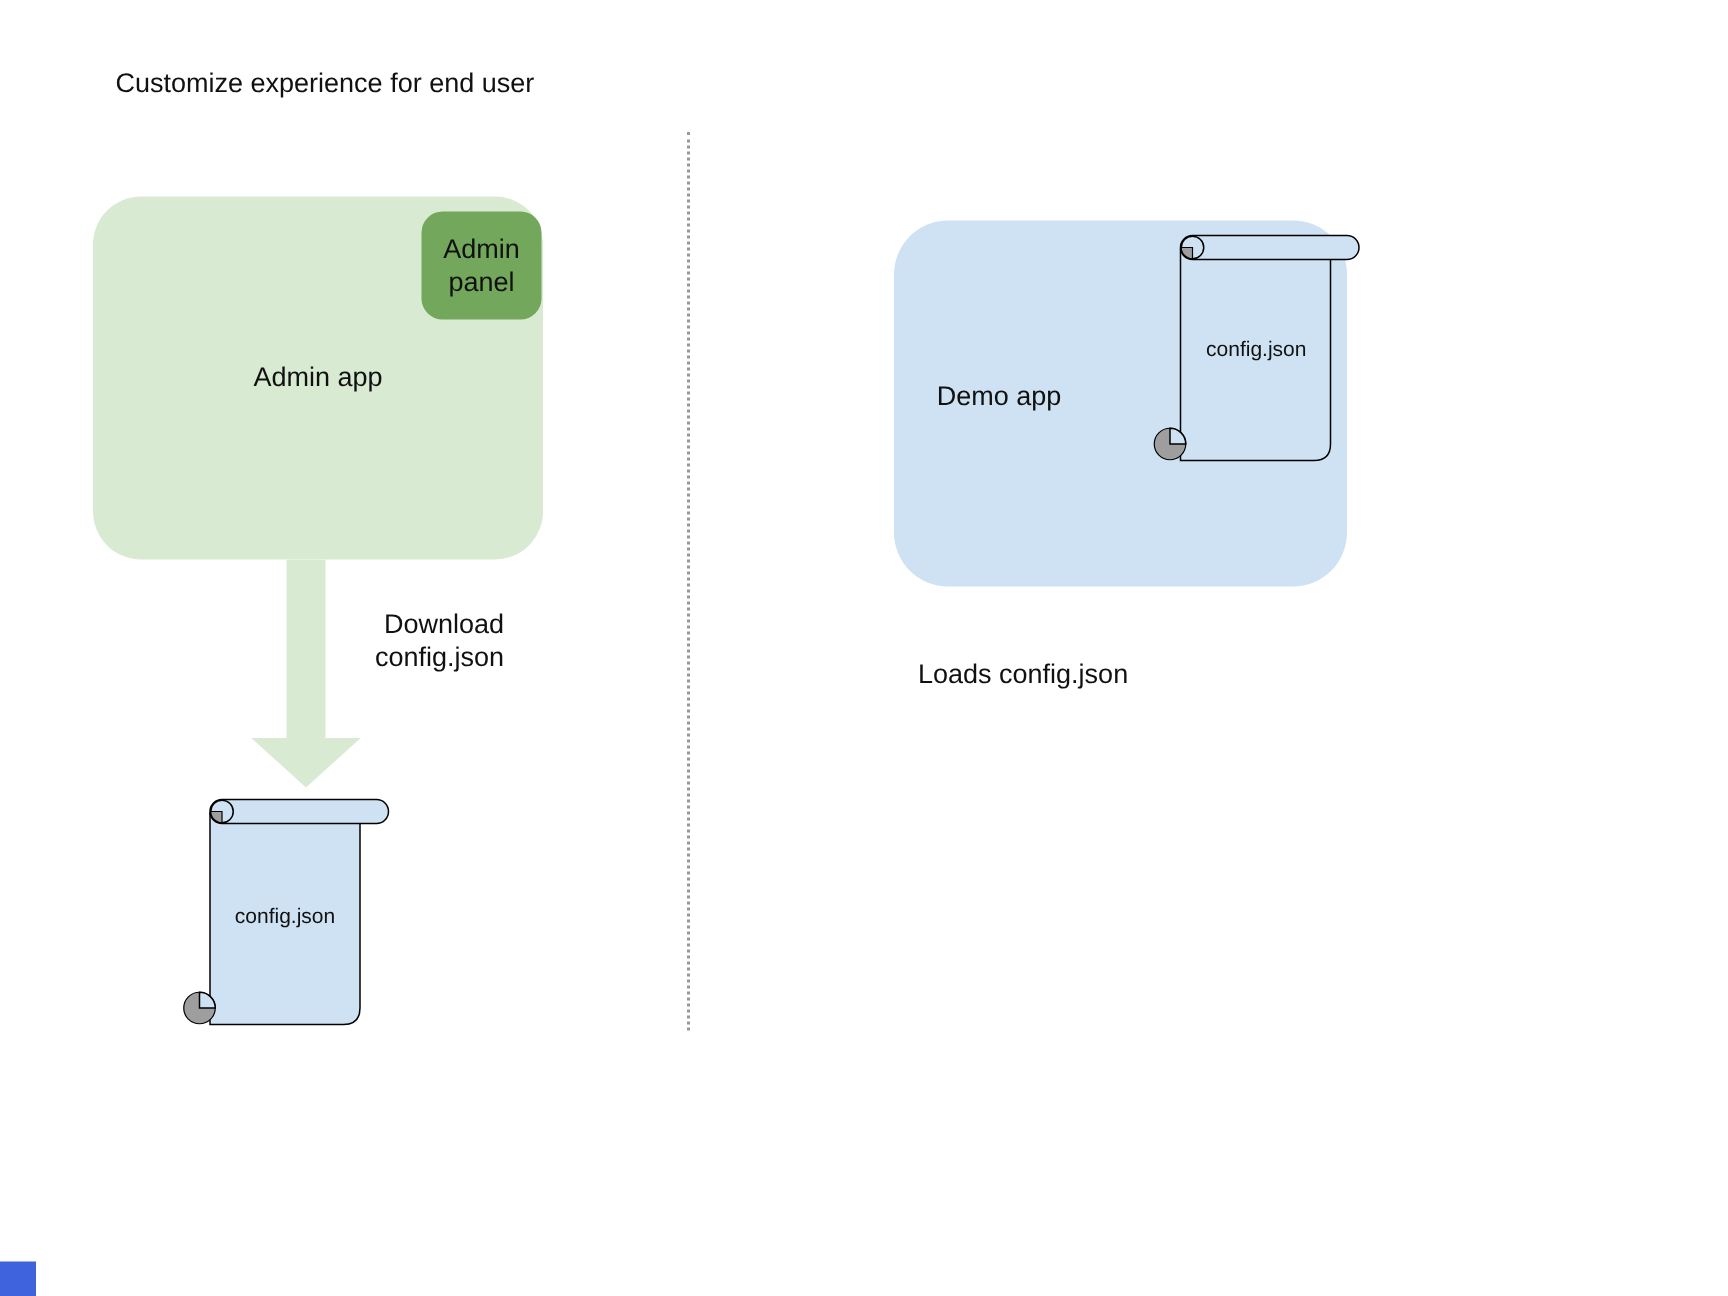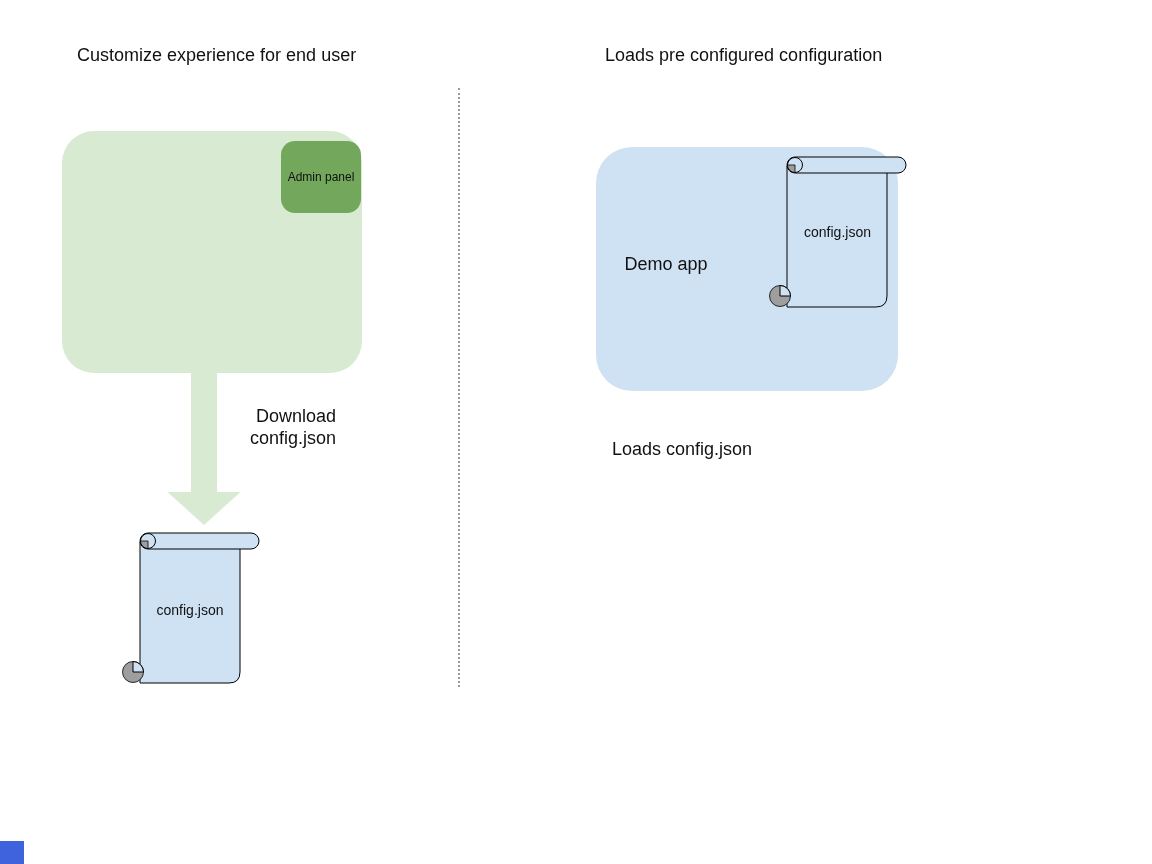--- a/index.html
+++ b/index.html
@@ -40,21 +40,21 @@
     left:596px;top:147px;width:302px;height:244px;
     background:var(--app-blue-light);
     border-radius:36px;
   }
   .admin-panel-box{
     left:281px;top:141px;width:80px;height:72px;
     background:var(--app-green-dark);
     border-radius:14px;
     display:flex;align-items:center;justify-content:center;
     text-align:center;
-    font-size:12px;line-height:22px;
+    font-size:18px;line-height:22px;
   }
   .admin-app-label{left:62px;top:240px;width:300px;text-align:center;}
   .demo-app-label{left:586px;top:253px;width:160px;text-align:center;}
   .download-label{left:250px;top:405px;white-space:pre-line;text-align:right;}
   .loads-caption{left:612px;top:438px;white-space:nowrap;}
   .left-file-label{left:140px;top:602px;width:100px;}
   .right-file-label{left:787px;top:224px;width:101px;}
   .divider{
     left:458px;top:88px;height:599px;width:0;
     border-left:2px dotted var(--divider-gray);
@@ -74,20 +74,21 @@
 <body>
 
 <div class="canvas">
 
   <div class="abs title" style="left:77px;top:44px;">Customize experience for end user</div>
 
   <div class="abs app-box admin-app-box"></div>
 
   <div class="abs admin-panel-box">Admin panel</div>
 
+  <div class="abs label admin-app-label">Admin app</div>
 
   <svg class="abs arrow-svg" width="90" height="156" viewBox="0 0 90 156">
     <polygon class="arrow-shape" points="31,0 57,0 57,119 80.5,119 44,152 7.5,119 31,119"></polygon>
   </svg>
 
   <div class="abs label download-label">Download
 config.json</div>
 
   <svg class="abs scroll-svg-left" width="145" height="158" viewBox="0 0 145 158">
     <path class="shape-blue" d="M20,12 H120 V142 Q120,153 109,153 H20 Z"></path>
@@ -95,21 +96,20 @@
     <circle class="shape-blue" cx="28" cy="11" r="7.5"></circle>
     <path class="shape-gray" d="M28,11 L28,18.5 A7.5,7.5 0 0 1 20.5,11 Z"></path>
     <circle class="shape-gray" cx="13" cy="142" r="10.5"></circle>
     <path class="shape-blue" d="M13,142 L23.5,142 A10.5,10.5 0 0 0 13,131.5 Z"></path>
   </svg>
 
   <div class="abs file-label left-file-label">config.json</div>
 
   <div class="abs divider"></div>
 
-  <div class="abs title" style="left:605px;top:44px;">Loads pre configured configuration</div>
 
   <div class="abs demo-app-box"></div>
 
   <div class="abs label demo-app-label">Demo app</div>
 
   <svg class="abs scroll-svg-right" width="145" height="158" viewBox="0 0 145 158">
     <path class="shape-blue" d="M20,12 H120 V142 Q120,153 109,153 H20 Z"></path>
     <rect class="shape-blue" x="20" y="3" width="119" height="16" rx="8" ry="8"></rect>
     <circle class="shape-blue" cx="28" cy="11" r="7.5"></circle>
     <path class="shape-gray" d="M28,11 L28,18.5 A7.5,7.5 0 0 1 20.5,11 Z"></path>

